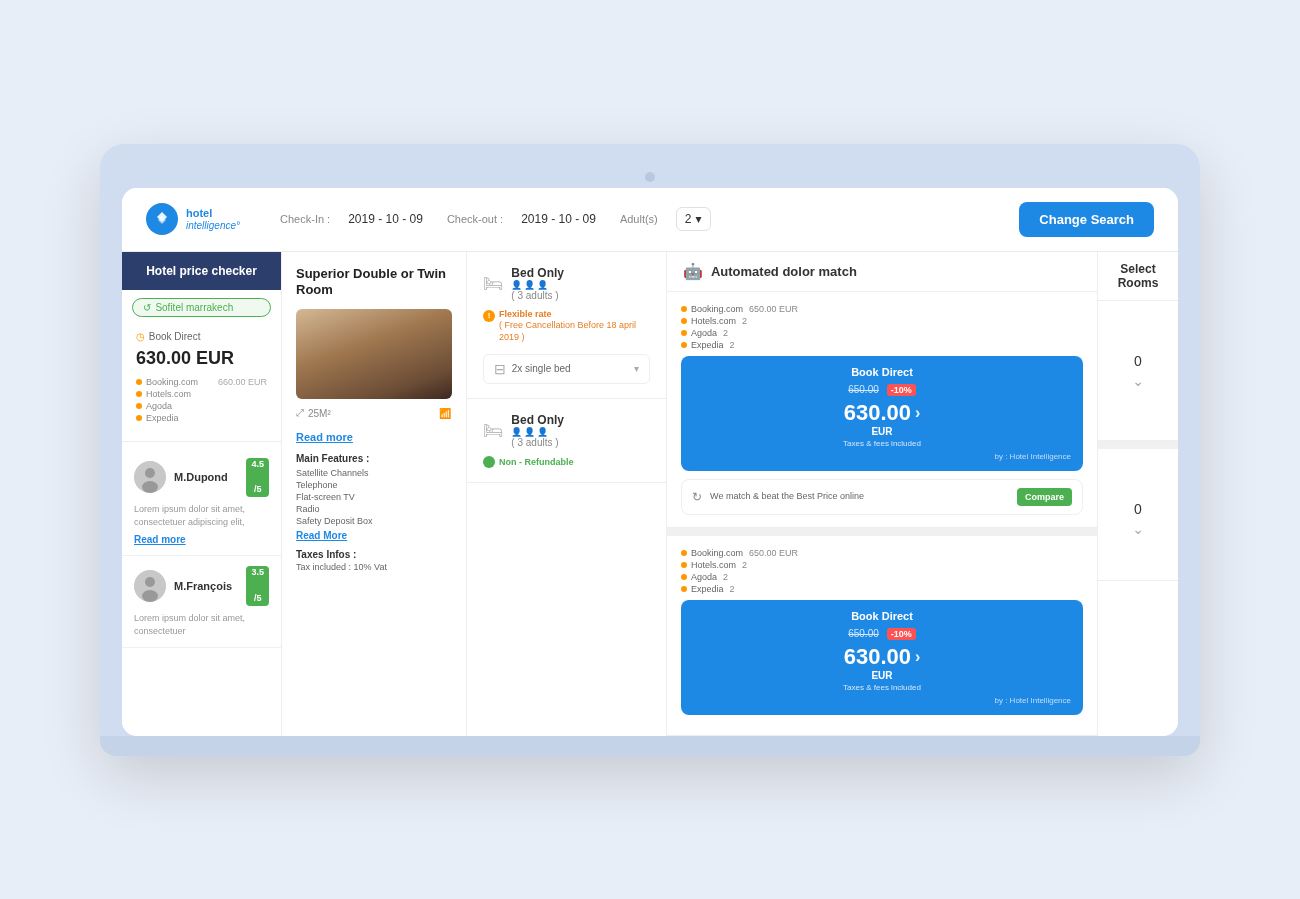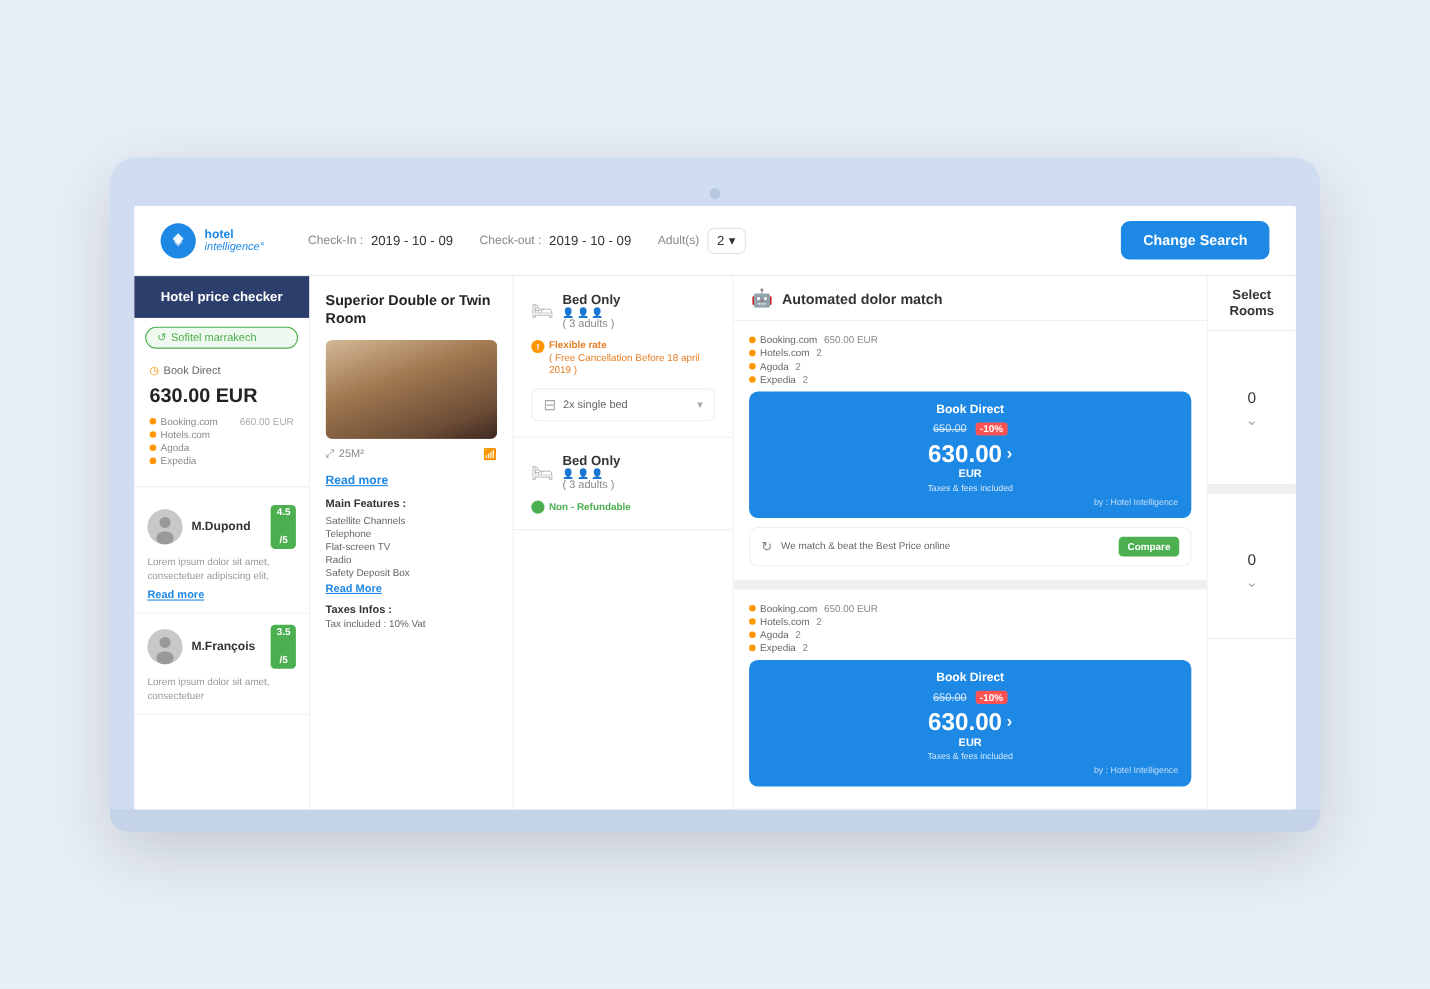--- a/index.html
+++ b/index.html
@@ -17,21 +17,21 @@
       position: relative;
       width: 1100px;
       background: #d0ddf0;
       border-radius: 24px;
       padding: 22px 22px 0 22px;
       box-shadow: 0 20px 60px rgba(0,0,0,0.15);
     }
 
     .laptop-screen {
       background: #f9a8d4;
-      border-radius: 2px;
+      border-radius: 15px;
       overflow: hidden;
       position: relative;
     }
 
     .laptop-notch {
       width: 10px;
       height: 10px;
       background: #b8c8e0;
       border-radius: 50%;
       margin: 6px auto;
@@ -93,21 +93,21 @@
 
     .logo-text span:last-child {
       font-size: 10px;
       color: #1e88e5;
       font-style: italic;
     }
 
     .header-field {
       display: flex;
       align-items: center;
-      gap: 7px;
+      gap: 18px;
       justify-content: space-between;
     }
 
     .header-label {
       font-size: 11px;
       color: #888;
       white-space: nowrap;
     }
 
     .header-value {

